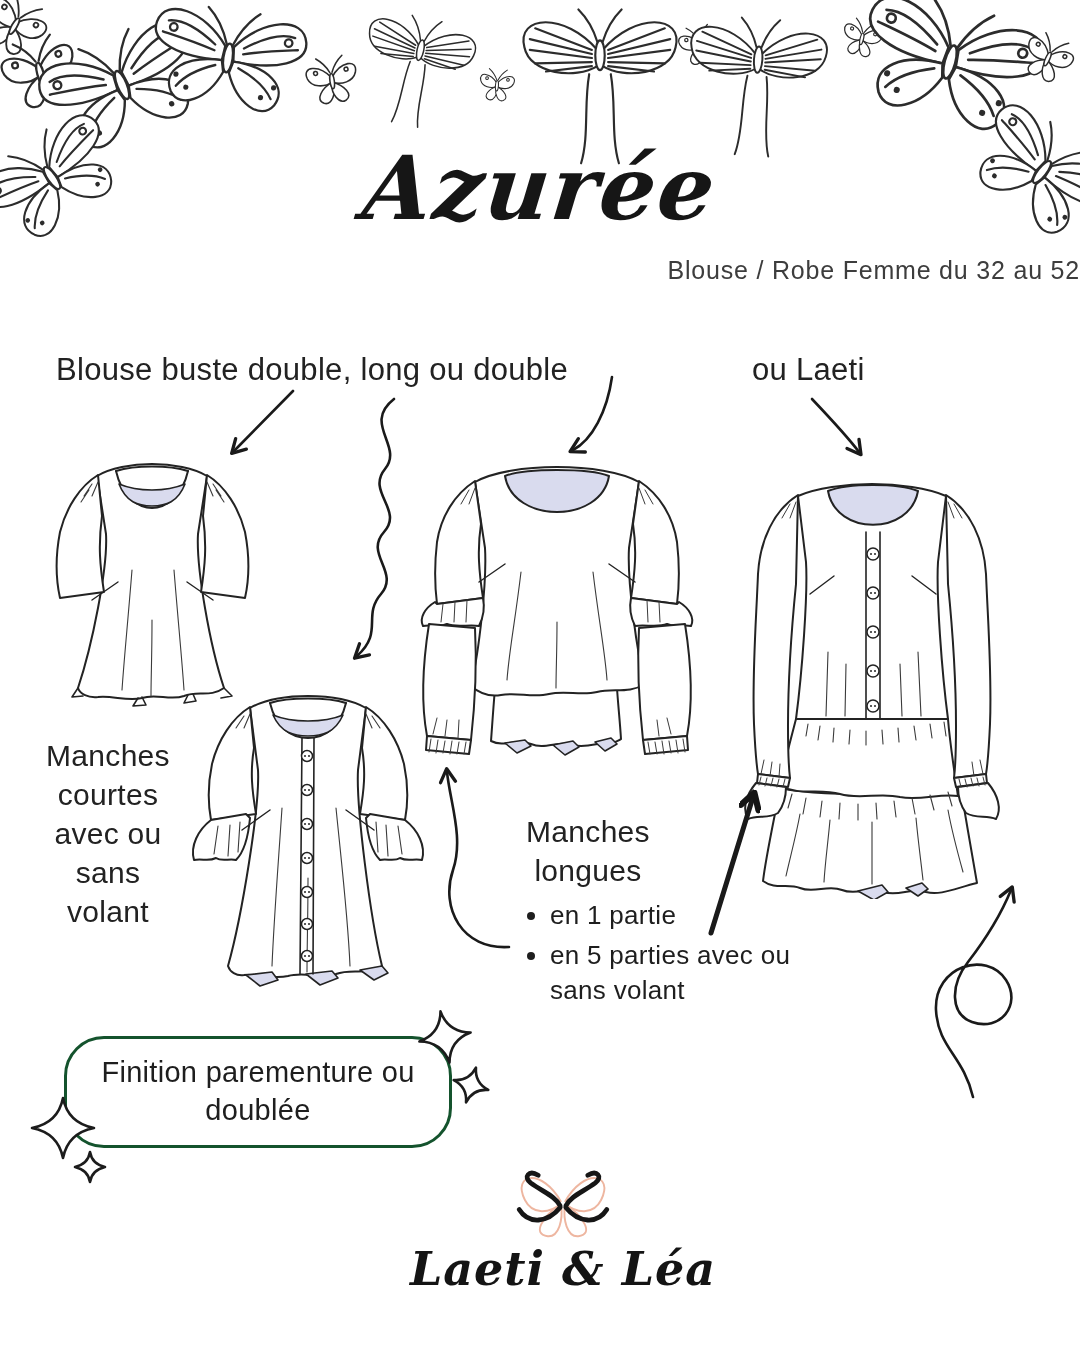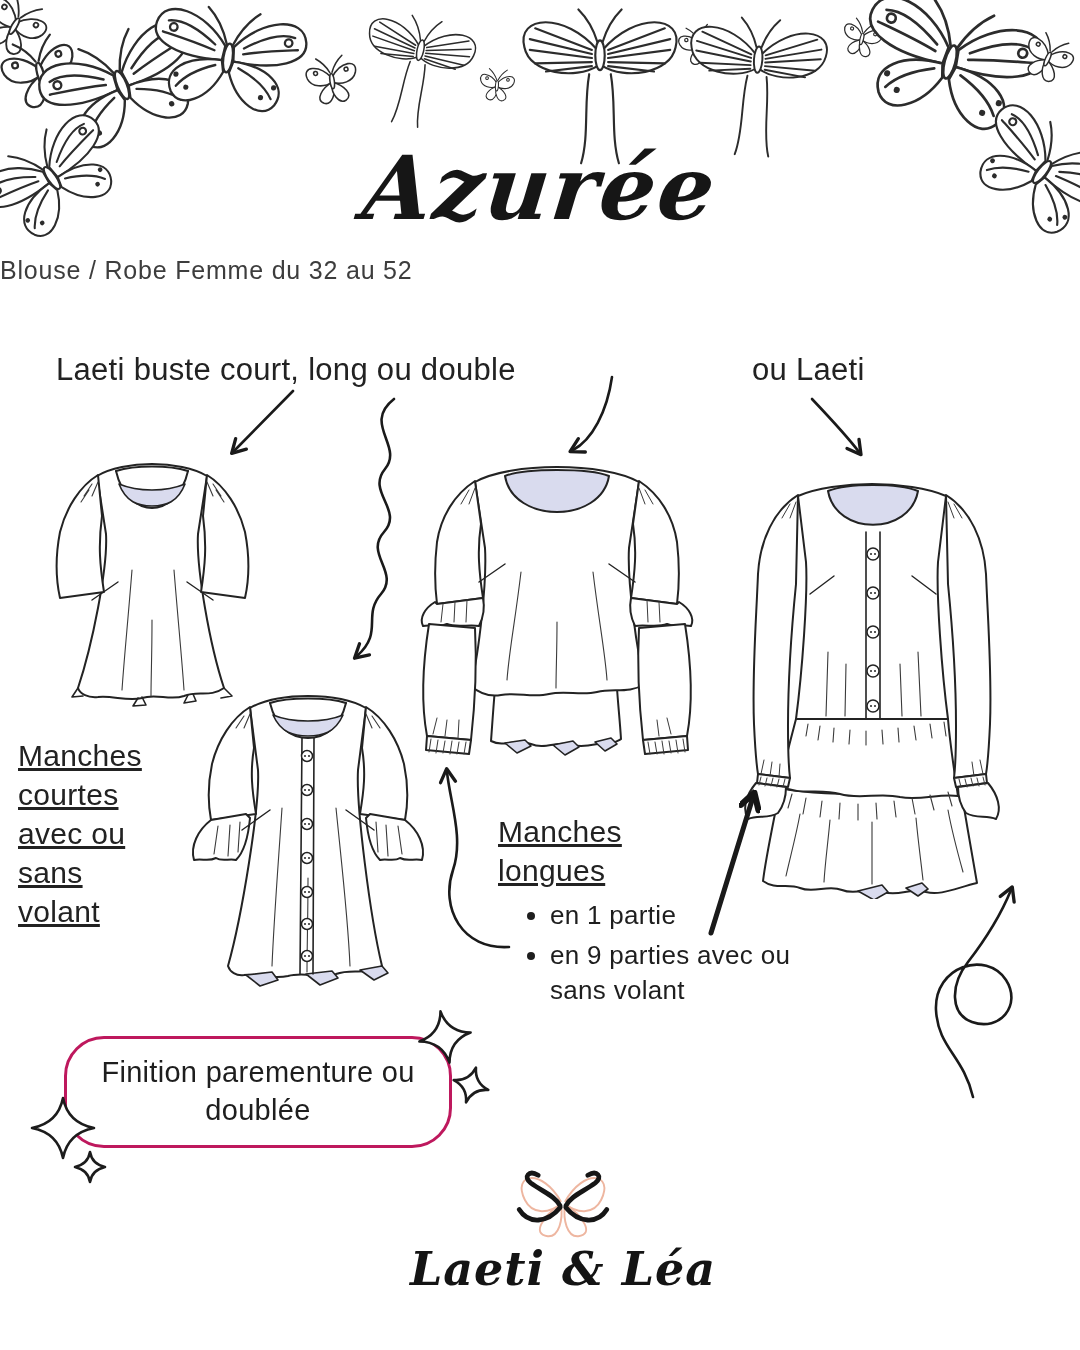--- a/index.html
+++ b/index.html
@@ -2,27 +2,27 @@
 <html><head>
 <meta charset="utf-8">
 <style>
   html,body{margin:0;padding:0;background:#ffffff;}
   .page{position:relative;width:1080px;height:1350px;background:#ffffff;overflow:hidden;
         font-family:"Liberation Sans", sans-serif;color:#1e1e1e;}
   .abs{position:absolute;}
   .title{left:0;top:136px;width:1080px;text-align:center;
          font-family:"DejaVu Serif", serif;font-style:italic;font-weight:600;
          font-size:88px;letter-spacing:2px;transform:skewX(-6deg);color:#161616;}
-  .subtitle{left:0;top:256px;width:1080px;text-align:left;font-size:25px;
+  .subtitle{left:0;top:256px;width:1080px;text-align:right;font-size:25px;
             letter-spacing:.8px;color:#3d3d3d;}
   .annot{font-size:31px;letter-spacing:.3px;color:#222;line-height:1.3;}
-  .prelines{white-space:pre-line;text-align:left;text-decoration:underline;}
+  .prelines{white-space:pre-line;text-align:center;}
   .bullets{margin:0;padding:0 0 0 38px;}
   .bullets li{font-size:26px;letter-spacing:.3px;line-height:1.32;margin-bottom:6px;}
-  .finish-box{left:64px;top:1036px;width:382px;height:106px;border:3px solid #be185d;
+  .finish-box{left:64px;top:1036px;width:382px;height:106px;border:3px solid #14532d;
               border-radius:40px;display:flex;align-items:center;justify-content:center;
               text-align:center;font-size:29px;line-height:1.3;letter-spacing:.3px;
               background:#fff;z-index:3;}
   .logo-wrap{left:0;top:1160px;width:1080px;text-align:center;padding-left:23px;}
   .brand{font-family:"DejaVu Serif", serif;font-style:italic;font-weight:600;
          font-size:46px;letter-spacing:1px;color:#141414;margin-top:2px;}
   svg{display:block;}
   .noptr{pointer-events:none;}
 </style>
 </head>
@@ -80,35 +80,35 @@
     <use href="#bflyB" transform="translate(862,38) rotate(14) scale(0.85)"></use>
     <use href="#bflyA" transform="translate(950,62) rotate(15) scale(1.7)"></use>
     <use href="#bflyB" transform="translate(1048,58) rotate(25) scale(1.05)"></use>
     <use href="#bflyA" transform="translate(1042,172) rotate(38) scale(1.35)"></use>
     <use href="#bflyA" transform="translate(52,178) rotate(-35) scale(1.3)"></use>
   </svg>
 
   <div class="abs title" style="z-index:2">Azurée</div>
   <div class="abs subtitle" style="z-index:2">Blouse / Robe Femme du 32 au 52</div>
 
-  <div class="abs annot" style="left:56px;top:350px;z-index:2">Laeti buste court, long ou double</div>
+  <div class="abs annot" style="left:56px;top:350px;z-index:2">Blouse buste double, long ou double</div>
   <div class="abs annot" style="left:752px;top:350px;z-index:2">ou Laeti</div>
 
   <div class="abs annot prelines" style="left:18px;top:736px;width:180px;font-size:30px;z-index:2">Manches
 courtes
 avec ou
 sans
 volant</div>
 
   <div class="abs annot prelines" style="left:498px;top:812px;width:180px;font-size:30px;z-index:2">Manches
 longues</div>
 
   <ul class="abs bullets" style="left:512px;top:898px;width:260px;z-index:2">
     <li>en 1 partie</li>
-    <li>en 9 parties avec ou sans volant</li>
+    <li>en 5 parties avec ou sans volant</li>
   </ul>
 
   <div class="abs finish-box">
     <span>Finition parementure ou doublée</span>
   </div>
 
 
   <svg class="abs noptr" style="left:405px;top:1005px;z-index:4" width="95" height="110" viewBox="0 0 95 110">
     <g fill="#ffffff" stroke="#1c1c1c" stroke-width="2.6" stroke-linejoin="round">
       <path transform="rotate(-10 40 32)" d="M40,6 Q44,28 66,32 Q44,36 40,58 Q36,36 14,32 Q36,28 40,6 Z"></path>

